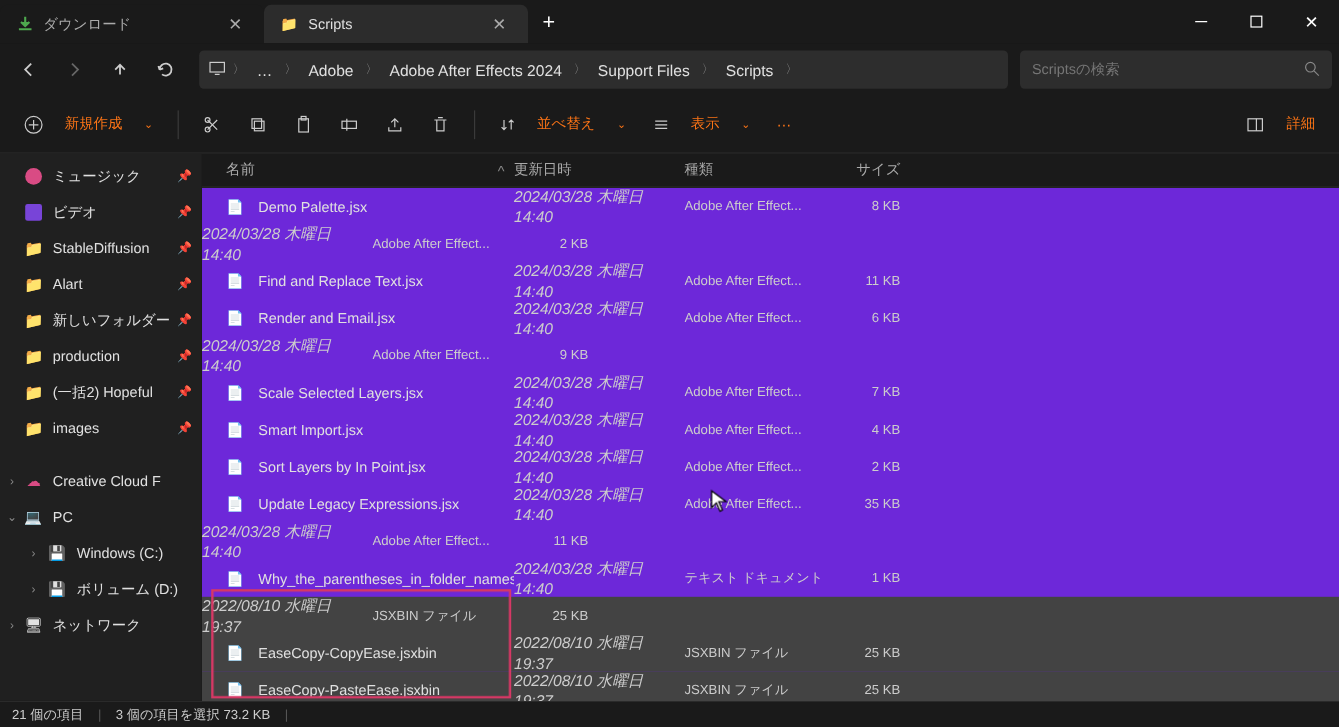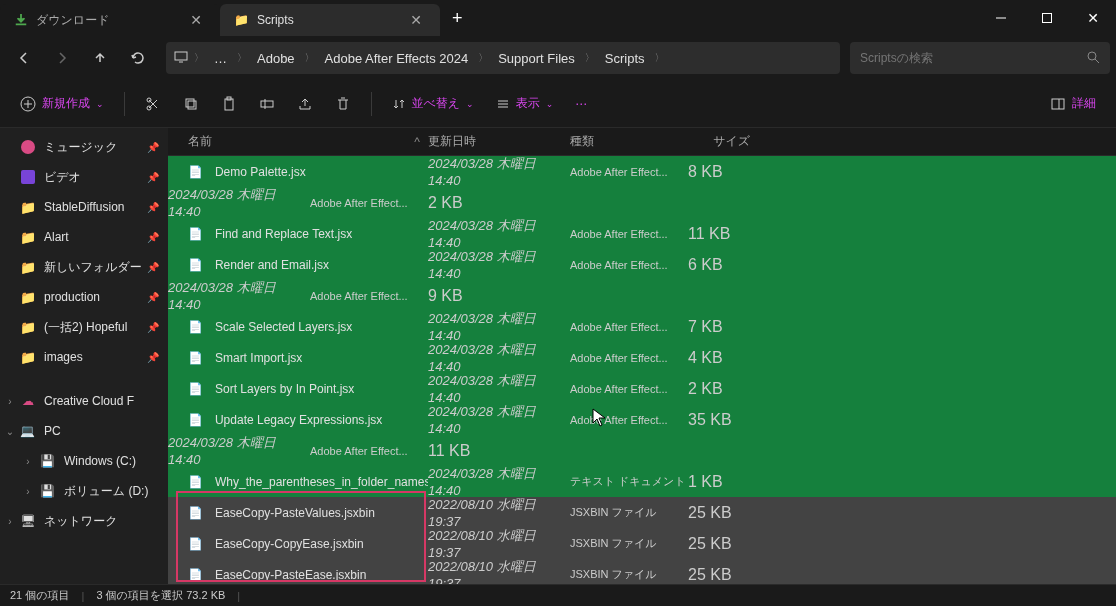--- a/index.html
+++ b/index.html
@@ -88,22 +88,22 @@
   display: flex;
   align-items: center;
   padding: 0 12px;
   gap: 6px;
   border-bottom: 1px solid #2a2a2a;
 }
 .tb-btn {
   height: 32px;
   display: flex; align-items: center; justify-content: flex-start;
   padding: 0 8px;
-  color: #d946ef; cursor: pointer; border-radius: 4px;
-  gap: 6px;
+  color: #f97316; cursor: pointer; border-radius: 4px;
+  gap: 18px;
 }
 .tb-btn.newitem { background: transparent; }
 .tb-sep { width: 1px; height: 24px; background: #3a3a3a; margin: 0 6px; }
 .tb-label { font-size: 12px; }
 .tb-right { margin-left: auto; display: flex; gap: 6px; }
 
 
 .main {
   flex: 1;
   display: flex;
@@ -135,21 +135,21 @@
 .music-icon { width:14px; height:14px; background:#d94b84; border-radius:50%; display:inline-block; }
 .video-icon { width:14px; height:14px; background:#7844d8; border-radius:2px; display:inline-block; }
 .drive-icon::before { content: "💾"; font-size: 12px; }
 .pc-icon::before { content: "💻"; font-size: 12px; }
 .net-icon::before { content: "🖥"; font-size: 12px;}
 .cloud-icon::before { content: "☁"; color:#d94b84; }
 
 
 .filelist {
   flex: 1;
-  background: #15803d;
+  background: #6d28d9;
   overflow-y: auto;
   position: relative;
 }
 .fl-header {
   height: 28px;
   display: flex;
   align-items: center;
   border-bottom: 1px solid #2a2a2a;
   color: #aaa;
   font-size: 12px;
@@ -166,21 +166,21 @@
   height: 31px;
   display: flex;
   align-items: center;
   font-size: 12px;
   cursor: pointer;
 }
 .file-row.selected { background: #434343; }
 .file-row .fname { width: 260px; padding-left: 20px; display: flex; align-items: center; gap: 12px; white-space: nowrap; overflow: hidden; text-overflow: ellipsis;}
 .file-row .fdate { width: 142px; color: #ccc; font-size: 13px; font-style: italic; }
 .file-row .ftype { width: 118px; color: #ccc; font-size: 11px; white-space: nowrap; overflow: hidden; text-overflow: ellipsis;}
-.file-row .fsize { width: 74px; padding-right: 12px; color: #ccc; font-size: 16px;}
+.file-row .fsize { width: 74px; text-align: right; padding-right: 12px; color: #ccc; font-size: 11px;}
 .file-ico::before { content: "📄"; font-size: 12px; }
 .file-ico.txt::before { content: "📄"; }
 
 
 .status-bar {
   height: 22px;
   background: #1a1a1a;
   border-top: 1px solid #2a2a2a;
   display: flex;
   align-items: center;
@@ -529,24 +529,20 @@
         <div class="file-row">
           <div class="fname">
             <span class="file-ico txt"></span>
             <span>Why_the_parentheses_in_folder_names.txt</span>
           </div>
           <div class="fdate">2024/03/28 木曜日 14:40</div>
           <div class="ftype">テキスト ドキュメント</div>
           <div class="fsize">1 KB</div>
         </div>
         <div class="file-row selected">
-          <div class="fname">
-            <span class="file-ico"></span>
-            <span>EaseCopy-PasteValues.jsxbin</span>
-          </div>
           <div class="fdate">2022/08/10 水曜日 19:37</div>
           <div class="ftype">JSXBIN ファイル</div>
           <div class="fsize">25 KB</div>
         </div>
         <div class="file-row selected">
           <div class="fname">
             <span class="file-ico"></span>
             <span>EaseCopy-CopyEase.jsxbin</span>
           </div>
           <div class="fdate">2022/08/10 水曜日 19:37</div>

